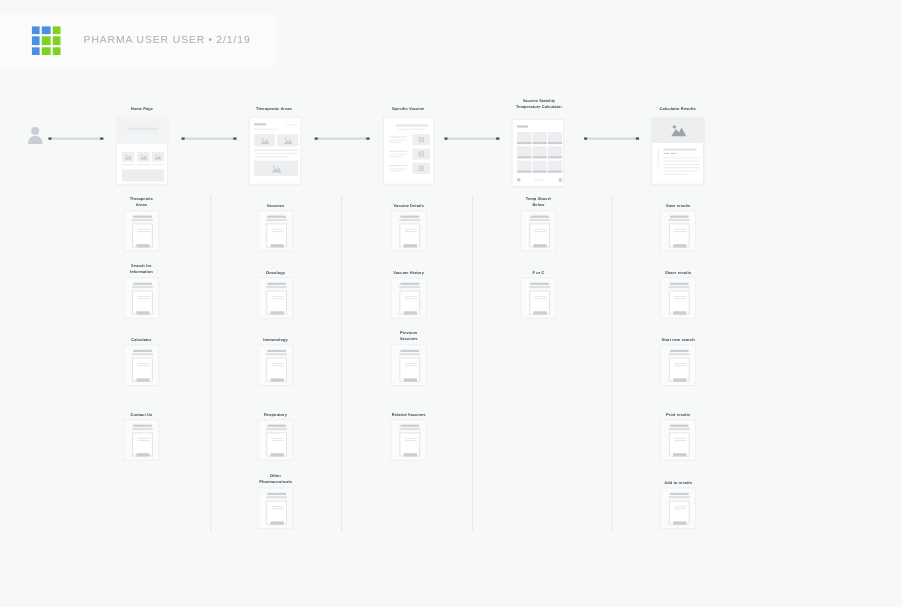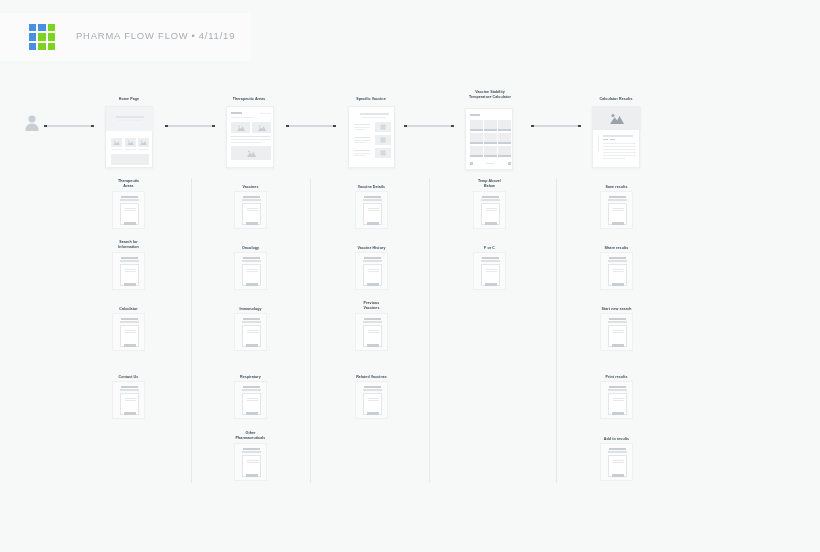--- a/index.html
+++ b/index.html
@@ -95,21 +95,21 @@
       <div class="logo-cell" style="background: rgb(74, 144, 226);"></div>
       <div class="logo-cell" style="background: rgb(126, 211, 33);"></div>
       <div class="logo-cell" style="background: rgb(74, 144, 226);"></div>
       <div class="logo-cell" style="background: rgb(126, 211, 33);"></div>
       <div class="logo-cell" style="background: rgb(126, 211, 33);"></div>
       <div class="logo-cell" style="background: rgb(74, 144, 226);"></div>
       <div class="logo-cell" style="background: rgb(126, 211, 33);"></div>
       <div class="logo-cell" style="background: rgb(126, 211, 33);"></div>
     </div>
   <div class="title-text">
-    <span>PHARMA FLOW FLOW</span><span class="sep">•</span><span>4/11/19</span>
+    <span>PHARMA USER USER</span><span class="sep">•</span><span>2/1/19</span>
   </div>
 
   <svg class="person-icon" viewBox="0 0 16 18">
     <circle cx="8" cy="5" r="3.6" fill="#c8ced3"></circle>
     <path d="M1.4 17 C1.4 11.8 4.4 9.6 8 9.6 C11.6 9.6 14.6 11.8 14.6 17 Z" fill="#c8ced3"></path>
   </svg>
 
   <div class="connector" style="left:44px; top:124px; width:50px;">
     <div class="dot"></div>
       <div class="line"></div>

